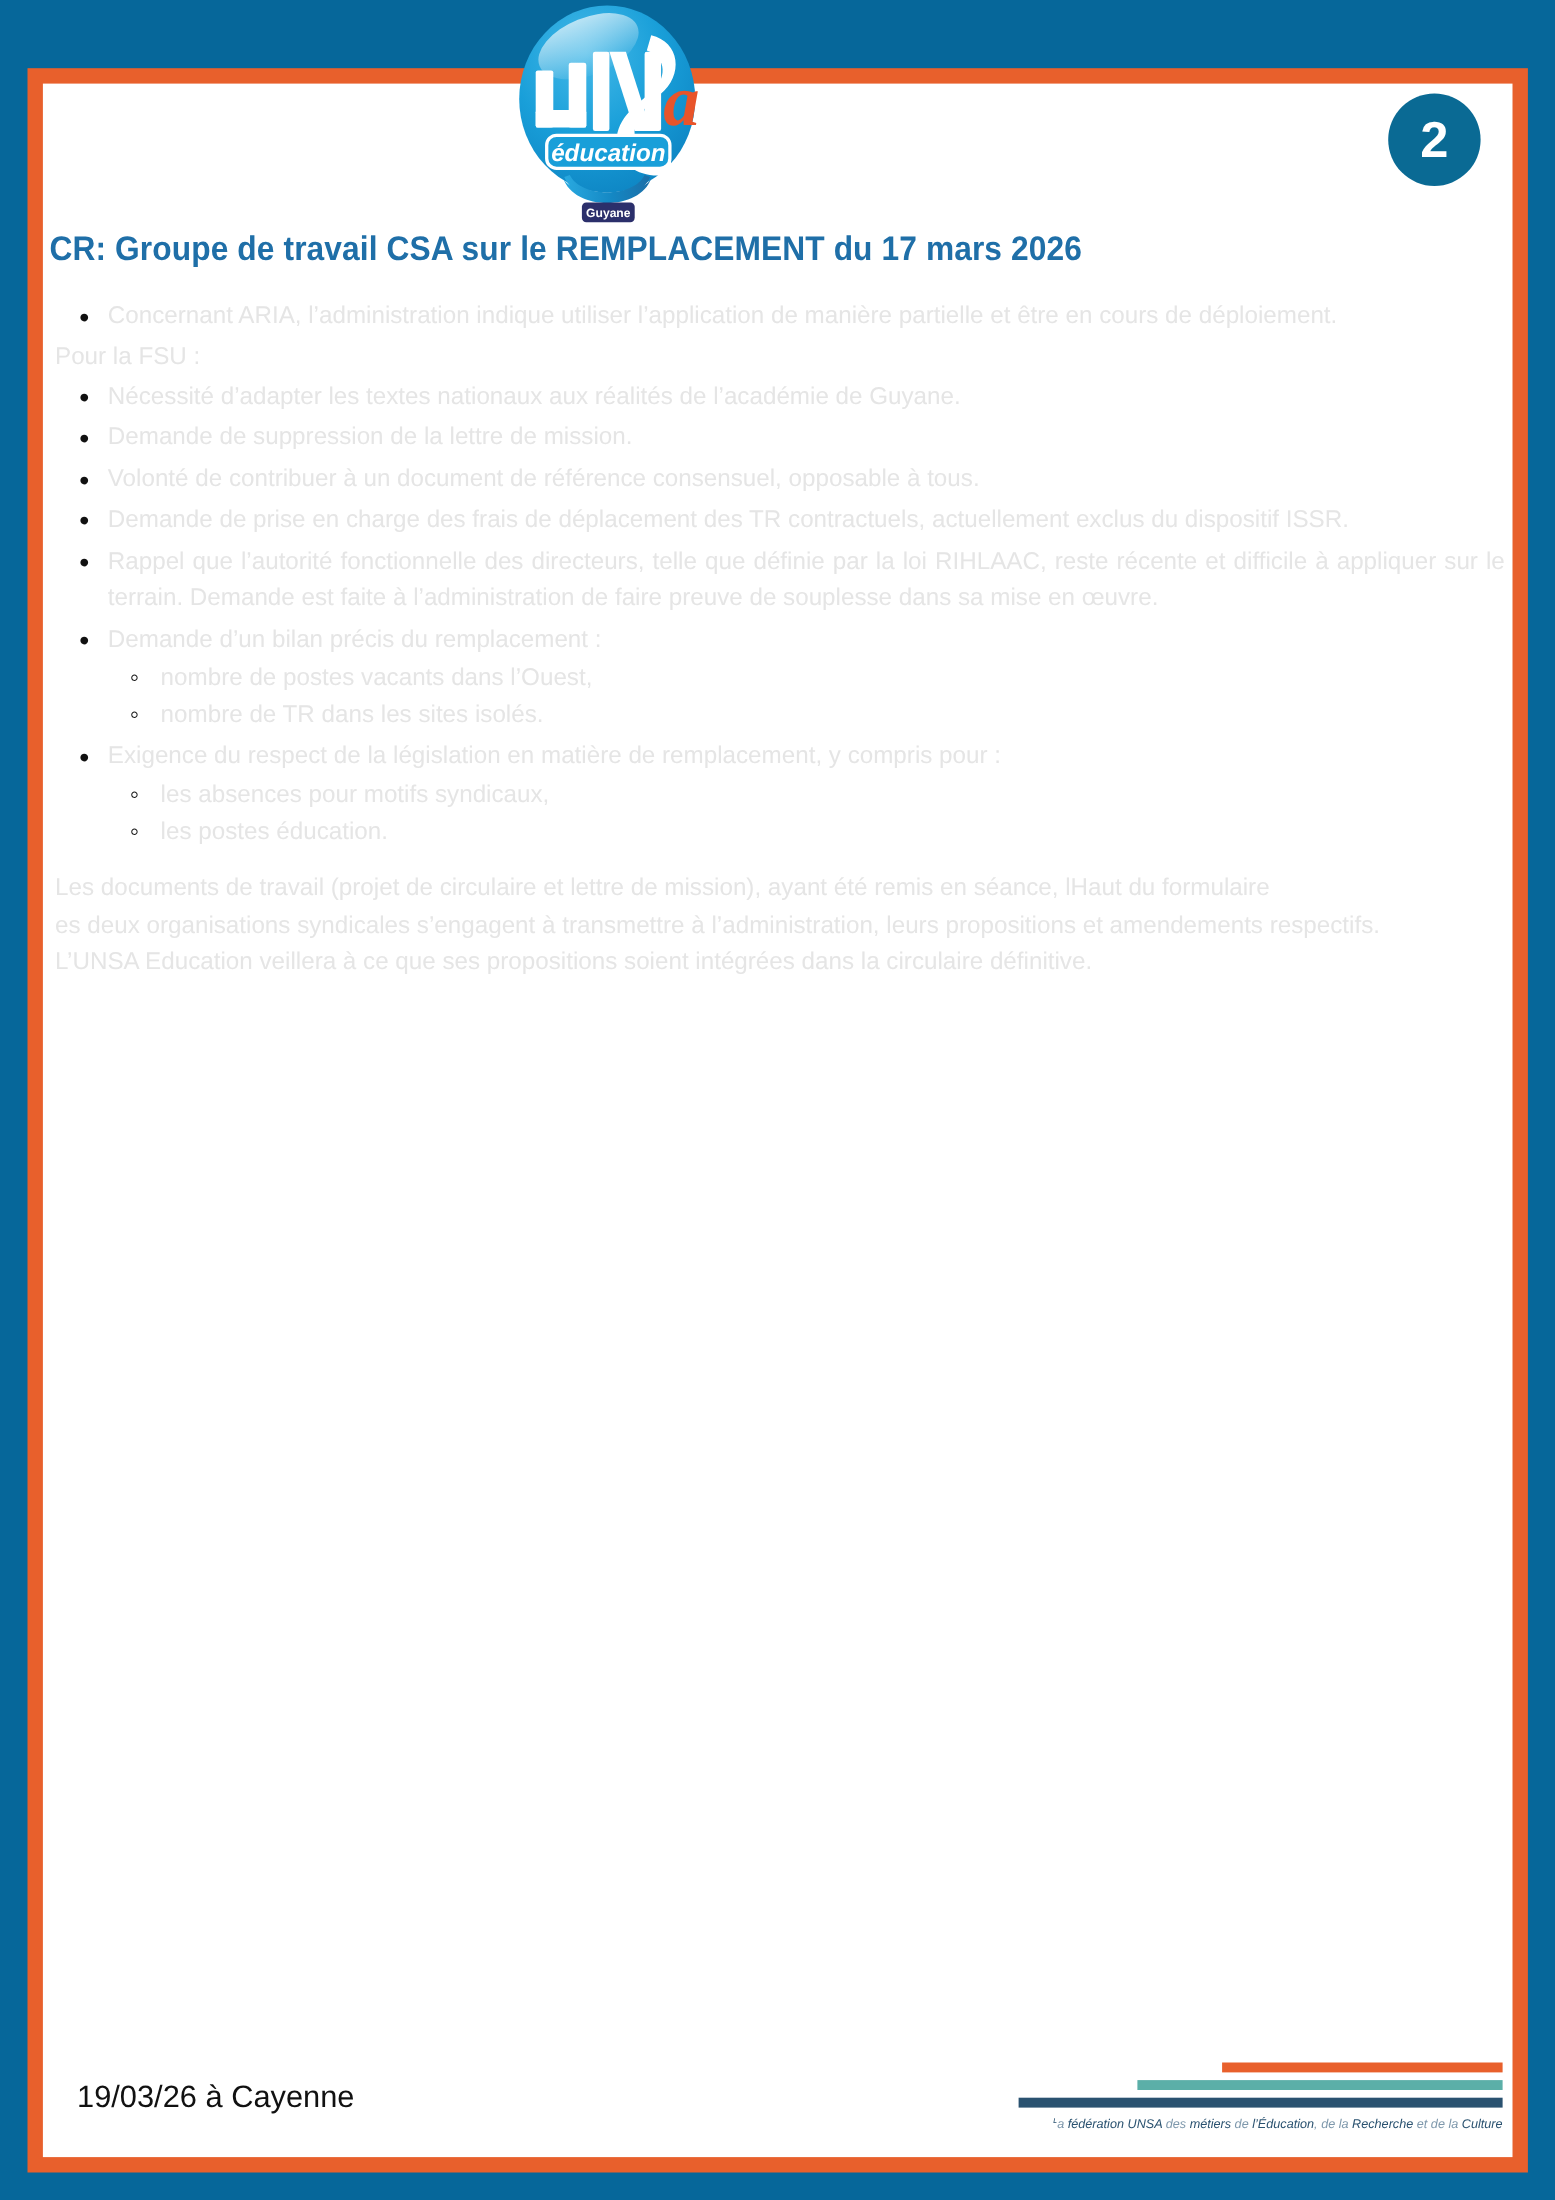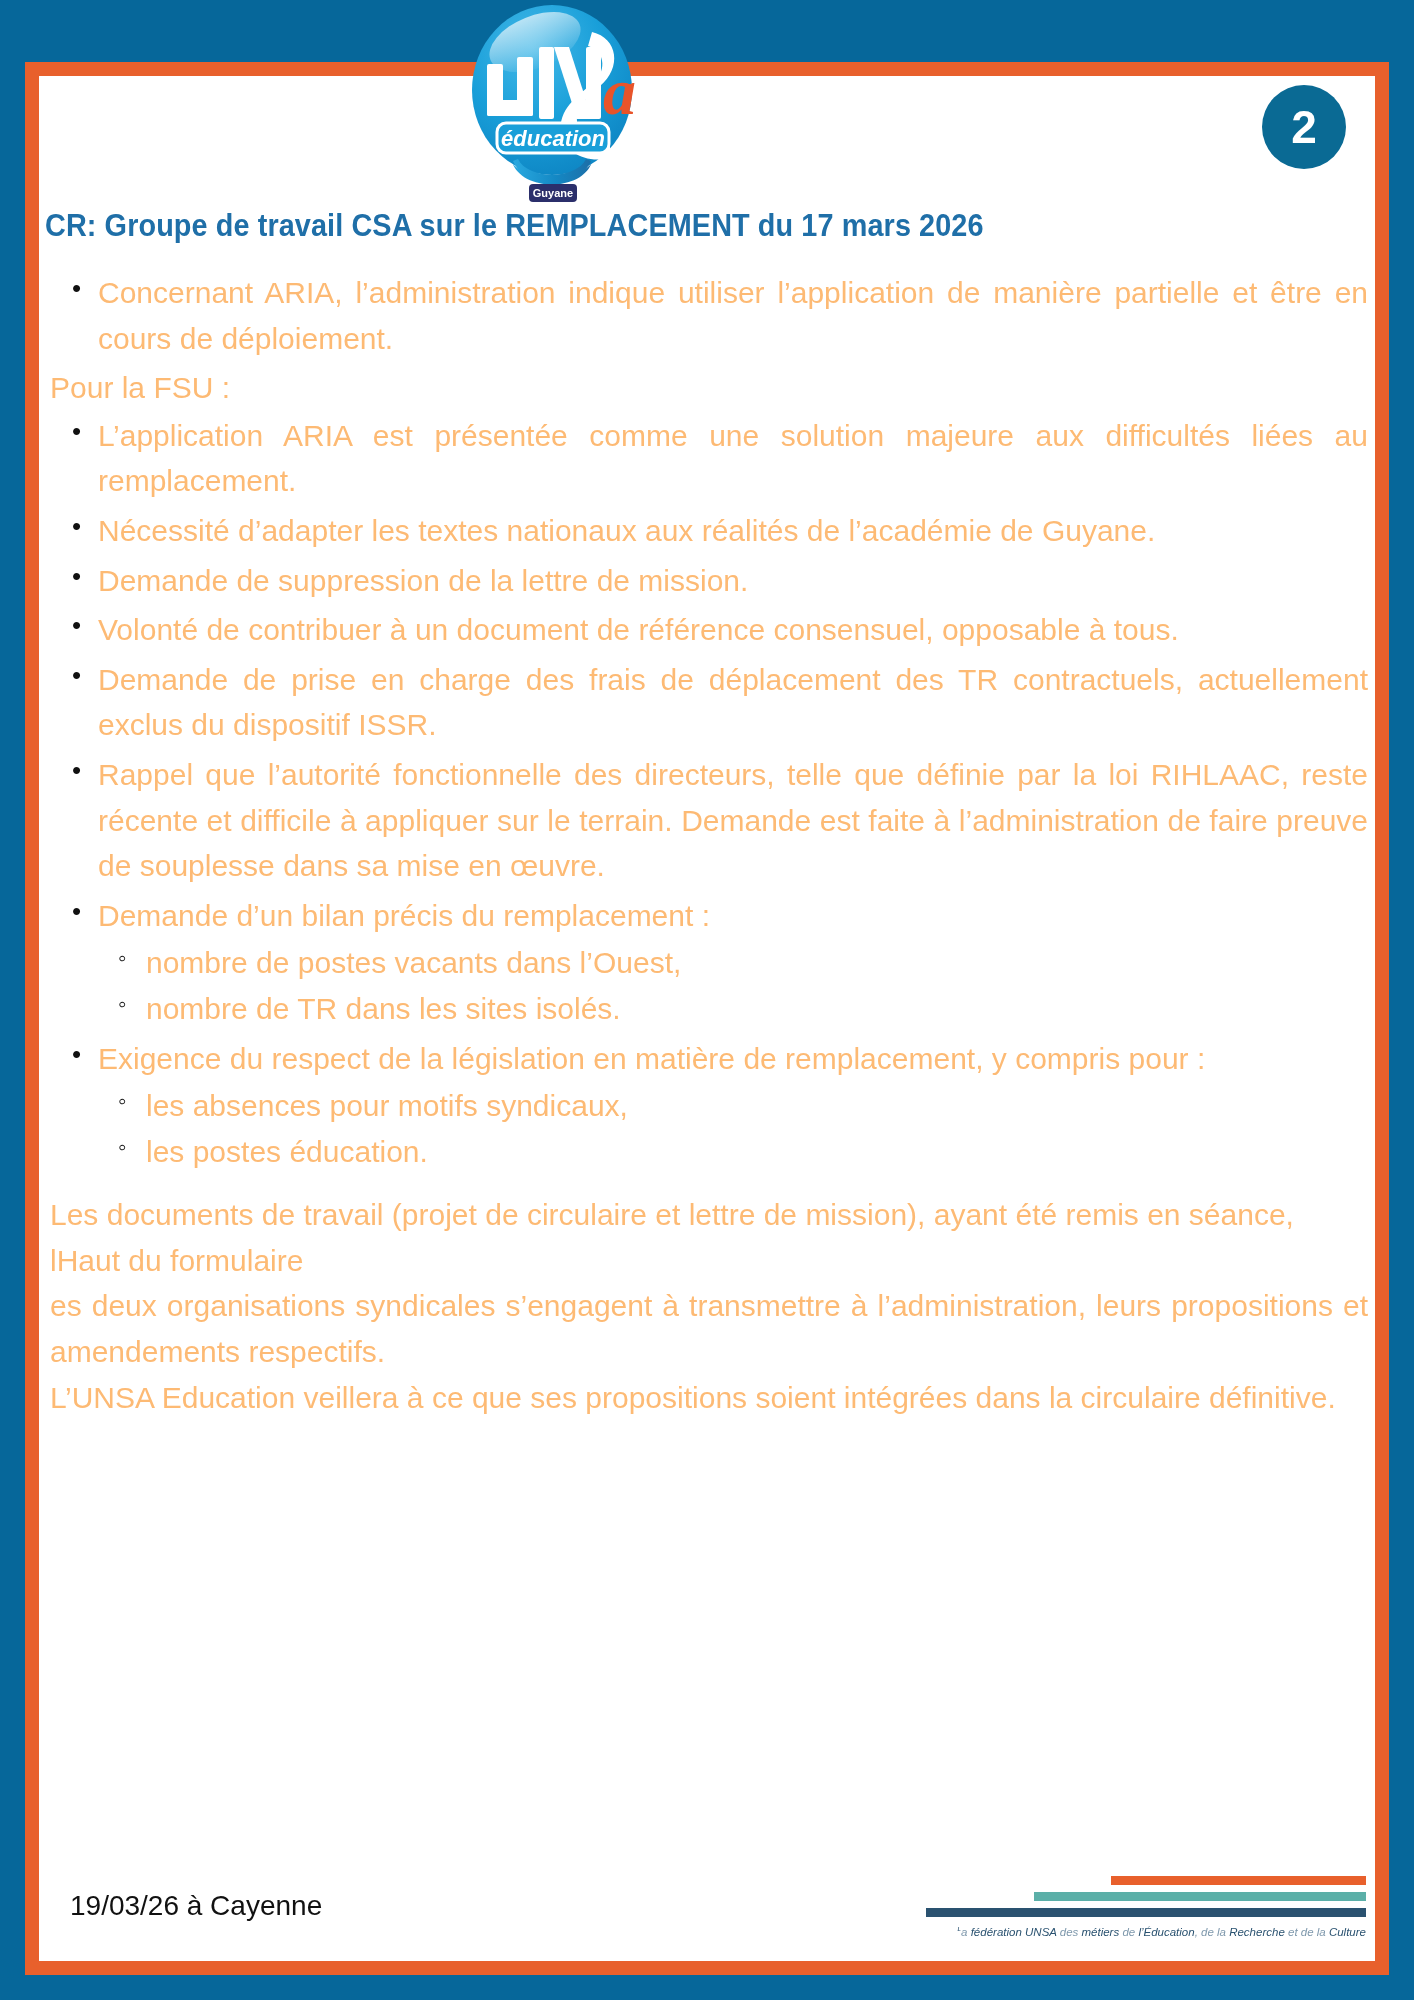--- a/index.html
+++ b/index.html
@@ -91,22 +91,22 @@
     transform-origin: left center;
   }
 
   
   #body-content {
     position: absolute;
     left: 50px;
     top: 270px;
     width: 1318px;
     font-family: "Liberation Sans Narrow", "Liberation Sans", sans-serif;
-    font-size: 30px;
-    color: #fdba74;
+    font-size: 22px;
+    color: #e5e5e5;
     line-height: 1.52;
   }
   .plain-line {
     margin: 0;
     padding: 0 0 2px 0;
     text-align: left;
   }
   ul.lvl1 {
     list-style: none;
     margin: 0;
@@ -264,23 +264,20 @@
   <div id="doc-title">CR:  Groupe de travail CSA sur le REMPLACEMENT du 17 mars 2026</div>
 
   <div id="body-content">
 
     <ul class="lvl1">
       <li>Concernant ARIA, l’administration indique utiliser l’application de manière partielle et être en cours de déploiement.</li>
     </ul>
 
     <p class="plain-line">Pour la FSU :</p>
 
-    <ul class="lvl1">
-      <li>L’application ARIA est présentée comme une solution majeure aux difficultés liées au remplacement.</li>
-    </ul>
 
 
     <ul class="lvl1">
       <li class="nojust">Nécessité d’adapter les textes nationaux aux réalités de l’académie de Guyane.</li>
       <li class="nojust">Demande de suppression de la lettre de mission.</li>
       <li class="nojust">Volonté de contribuer à un document de référence consensuel, opposable à tous.</li>
       <li>Demande de prise en charge des frais de déplacement des TR contractuels, actuellement exclus du dispositif ISSR.</li>
       <li>Rappel que l’autorité fonctionnelle des directeurs, telle que définie par la loi RIHLAAC, reste récente et difficile à appliquer sur le terrain. Demande est faite à l’administration de faire preuve de souplesse dans sa mise en œuvre.</li>
 
       <li class="nojust">

